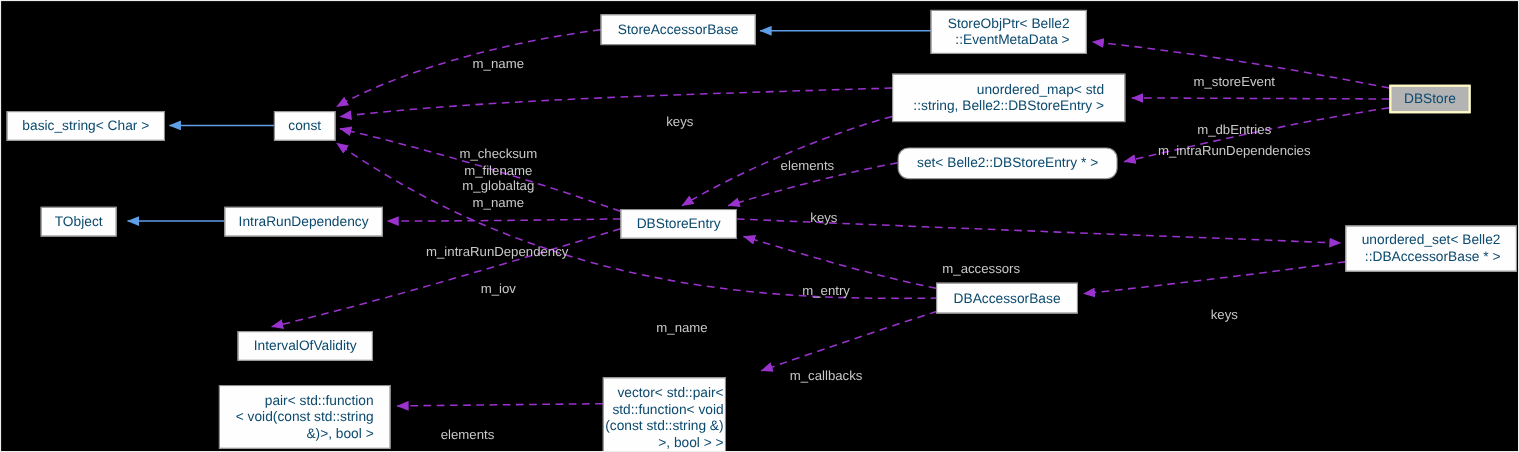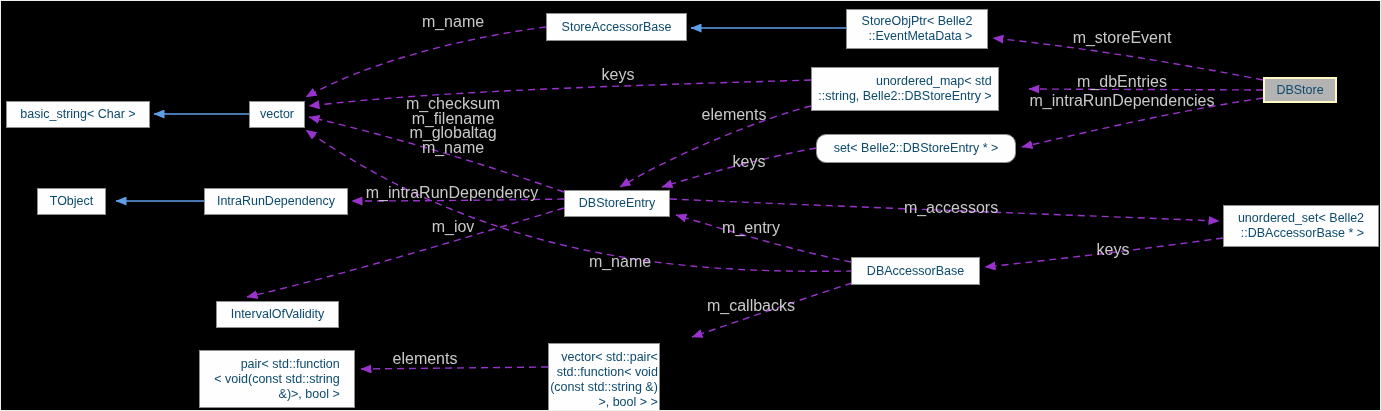--- a/index.html
+++ b/index.html
@@ -26,25 +26,26 @@
     cursor:pointer;
   }
   .node.focus{
     background:#b3b3b3;
     border:2px solid #fef9c3;
   }
   .edge-label{
     position:absolute;
     transform:translate(-50%,-50%);
     color:#c9c9c9;
-    font-size:16px;
+    font-size:12px;
     line-height:14.5px;
     white-space:pre-line;
     text-align:center;
     pointer-events:none;
+    margin-top:36px;
   }
 </style>
 </head>
 <body>
 
 <div id="canvas">
 
   <svg id="edges" width="1379" height="409" viewBox="0 0 1379 409">
     <defs>
       <marker id="arrow-blue" markerUnits="userSpaceOnUse" markerWidth="12" markerHeight="9" refX="10.5" refY="4.5" orient="auto">
@@ -75,27 +76,27 @@
       <path d="M1222,237 C1150,247 1060,258 984,266" marker-end="url(#arrow-purple)"></path>
       <path d="M1262,79 C1170,61 1085,47 992,37" marker-end="url(#arrow-purple)"></path>
       <path d="M1262,89 L1028,88" marker-end="url(#arrow-purple)"></path>
       <path d="M1262,97 C1170,111 1095,129 1021,146" marker-end="url(#arrow-purple)"></path>
       <path d="M851,282 C795,300 735,321 691,336" marker-end="url(#arrow-purple)"></path>
       <path d="M547,366 L360,368" marker-end="url(#arrow-purple)"></path>
     </g>
   </svg>
 
   <div class="node" style="left:5px;top:100px;width:144px;height:27px;">basic_string&lt; Char &gt;</div>
-  <div class="node" style="left:248px;top:100px;width:56px;height:27px;">vector</div>
+  <div class="node" style="left:248px;top:100px;width:56px;height:27px;">const</div>
   <div class="node" style="left:36px;top:187px;width:69px;height:27px;">TObject</div>
   <div class="node" style="left:203px;top:187px;width:144px;height:27px;">IntraRunDependency</div>
   <div class="node" style="left:545px;top:12px;width:141px;height:28px;">StoreAccessorBase</div>
   <div class="node" style="left:845px;top:8px;width:142px;height:40px;">StoreObjPtr&lt; Belle2
 ::EventMetaData &gt;</div>
-  <div class="node" style="left:810px;top:66px;width:188px;height:44px;">unordered_map&lt; std
+  <div class="node" style="left:810px;top:66px;width:212px;height:44px;">unordered_map&lt; std
 ::string, Belle2::DBStoreEntry &gt;</div>
   <div class="node" style="left:815px;top:133px;width:200px;height:29px;border-radius:10px;">set&lt; Belle2::DBStoreEntry * &gt;</div>
   <div class="node focus" style="left:1262px;top:76px;width:74px;height:26px;">DBStore</div>
   <div class="node" style="left:563px;top:189px;width:106px;height:27px;">DBStoreEntry</div>
   <div class="node" style="left:1222px;top:204px;width:156px;height:42px;">unordered_set&lt; Belle2
 ::DBAccessorBase * &gt;</div>
   <div class="node" style="left:850px;top:256px;width:129px;height:28px;">DBAccessorBase</div>
   <div class="node" style="left:198px;top:349px;width:156px;height:58px;">pair&lt; std::function
 &lt; void(const std::string
 &amp;)&gt;, bool &gt;</div>
@@ -109,21 +110,21 @@
   <div class="edge-label" style="left:617px;top:74px;">keys</div>
   <div class="edge-label" style="left:452px;top:125px;">m_checksum
 m_filename
 m_globaltag
 m_name</div>
   <div class="edge-label" style="left:1121px;top:37px;">m_storeEvent</div>
   <div class="edge-label" style="left:1121px;top:81px;">m_dbEntries</div>
   <div class="edge-label" style="left:1121px;top:100px;">m_intraRunDependencies</div>
   <div class="edge-label" style="left:733px;top:114px;">elements</div>
   <div class="edge-label" style="left:748px;top:161px;">keys</div>
-  <div class="edge-label" style="left:938px;top:207px;padding-left:24px;">m_accessors</div>
+  <div class="edge-label" style="left:879px;top:207px;padding-left:24px;">m_accessors</div>
   <div class="edge-label" style="left:451px;top:192px;">m_intraRunDependency</div>
   <div class="edge-label" style="left:452px;top:226px;">m_iov</div>
   <div class="edge-label" style="left:750px;top:227px;">m_entry</div>
   <div class="edge-label" style="left:619px;top:261px;">m_name</div>
   <div class="edge-label" style="left:1112px;top:249px;">keys</div>
   <div class="edge-label" style="left:750px;top:305px;">m_callbacks</div>
   <div class="edge-label" style="left:424px;top:358px;">elements</div>
 
 </div>
 

